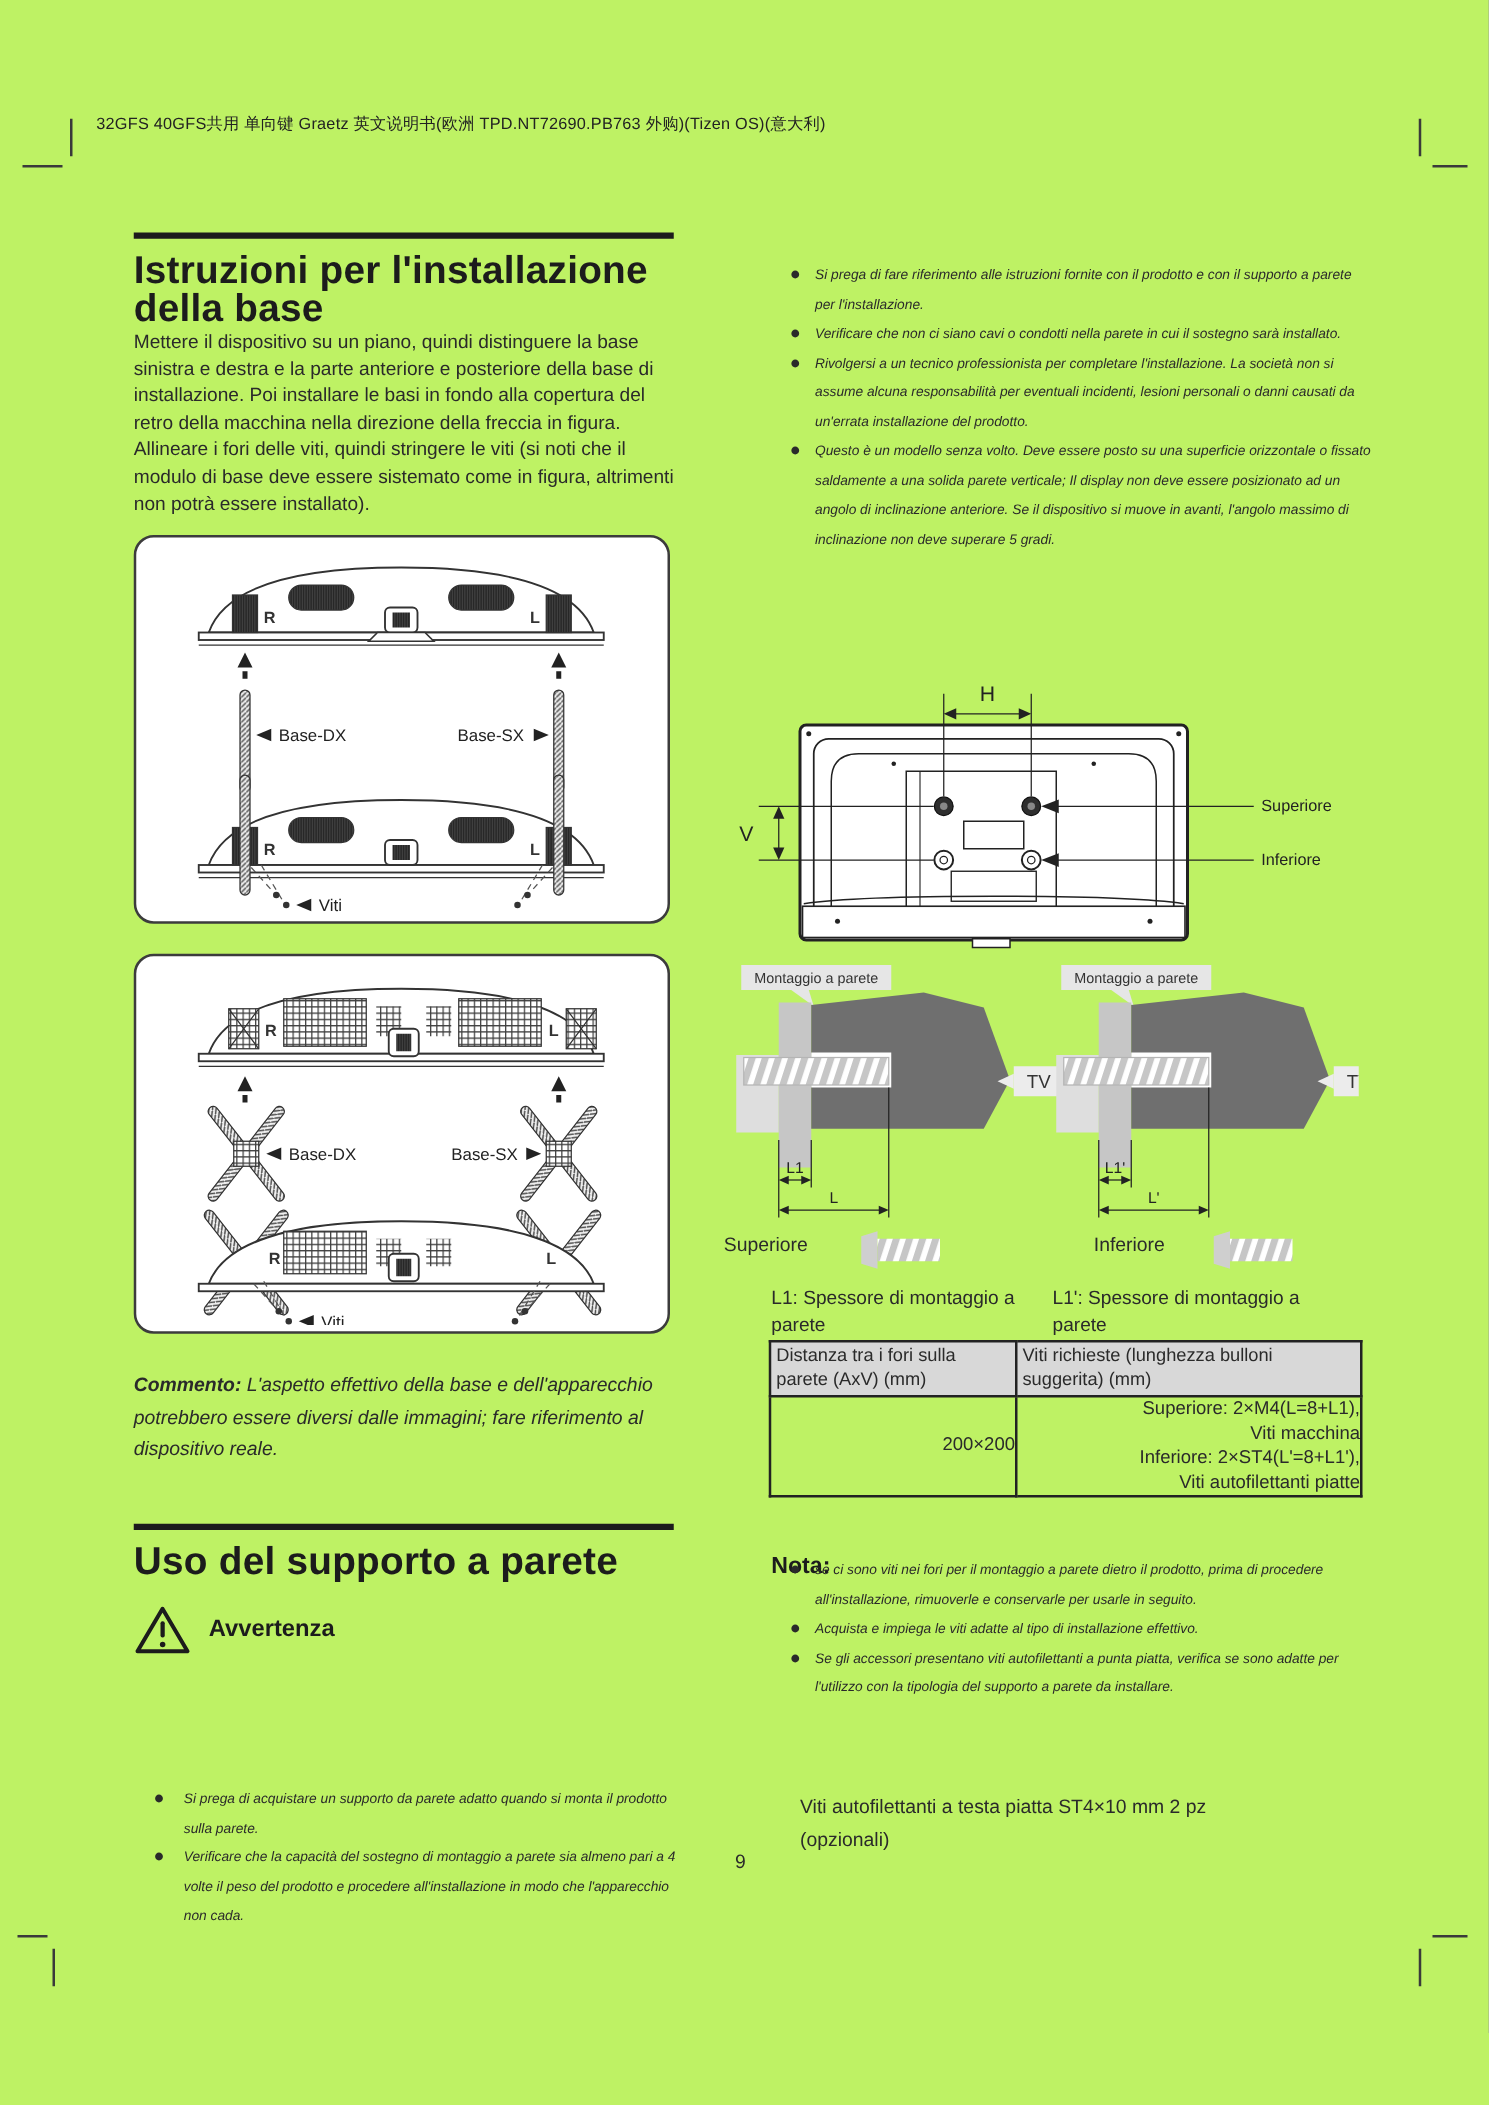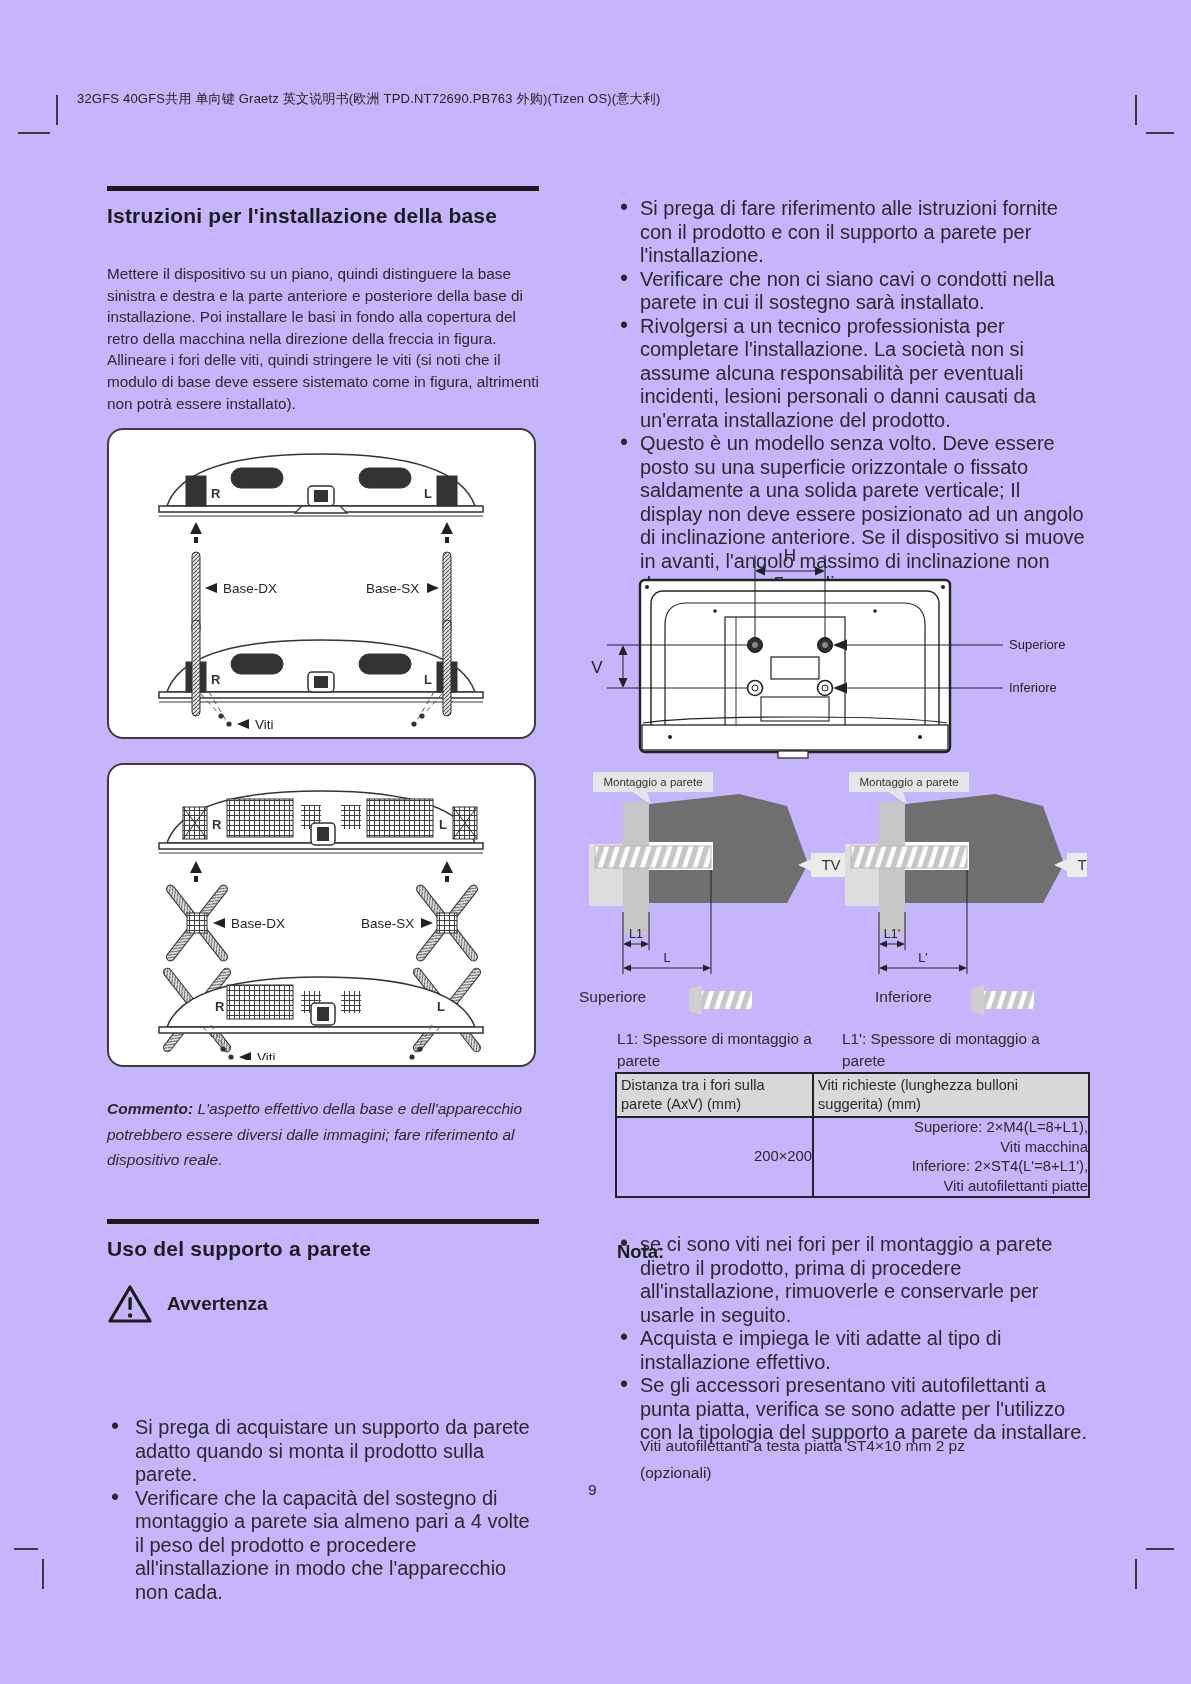--- a/index.html
+++ b/index.html
@@ -1,41 +1,41 @@
 <!DOCTYPE html>
 <html><head>
 <meta charset="utf-8">
 <style>
   html,body{margin:0;padding:0;background:#9a9a9a;}
-  .page{position:relative;width:1191px;height:1684px;margin:0 auto;background:#c4b5fd;
+  .page{position:relative;width:1191px;height:1684px;margin:0 auto;background:#bef264;
         font-family:"Liberation Sans",sans-serif;color:#2a2a2a;overflow:hidden;}
   .abs{position:absolute;}
   
   .vmark{position:absolute;width:0;height:30px;border-left:2px solid #3a3a3a;}
   .hmark{position:absolute;height:0;width:30px;border-top:2px solid #3a3a3a;}
   
   .doc-header{font-size:13px;letter-spacing:.2px;color:#222;white-space:nowrap;}
   
   .col{position:absolute;top:0;height:1684px;}
   .col-left{left:107px;width:432px;}
   .col-right{left:575px;width:512px;}
   
   .sec-rule{border-top:5px solid #1c1c1c;width:100%;}
-  .sec-title{font-size:21px;font-weight:bold;line-height:31px;color:#1c1c1c;margin-top:9px;letter-spacing:.2px;}
+  .sec-title{font-size:31px;font-weight:bold;line-height:31px;color:#1c1c1c;margin-top:9px;letter-spacing:.2px;}
   .body-text{font-size:15.3px;line-height:21.6px;}
   
   .dbox{border:2.5px solid #3c3c3c;border-radius:16px;background:#fff;}
   
   .comment{font-size:15.5px;line-height:25.5px;font-style:italic;}
   .comment b{font-style:italic;}
   
   .warnrow{display:flex;align-items:center;gap:14px;}
   .warn-label{font-size:19px;font-weight:bold;color:#1c1c1c;}
   
-  ul.blist{list-style:none;margin:0;padding:0;font-size:20px;line-height:23.5px;}
+  ul.blist{list-style:none;margin:12px;padding:0;font-size:11px;line-height:23.5px;font-style:italic;}
   ul.blist li{position:relative;margin:0;}
   ul.blist li::before{content:"\2022";position:absolute;font-size:23px;top:-1px;}
   ul.blist-left li{padding-left:28px;}
   ul.blist-left li::before{left:4px;}
   ul.blist-right li{padding-left:65px;}
   ul.blist-right li::before{left:45px;}
   
   .screwrow span{font-size:15.5px;}
   
   .l1row{display:flex;font-size:15.3px;line-height:21.5px;}

